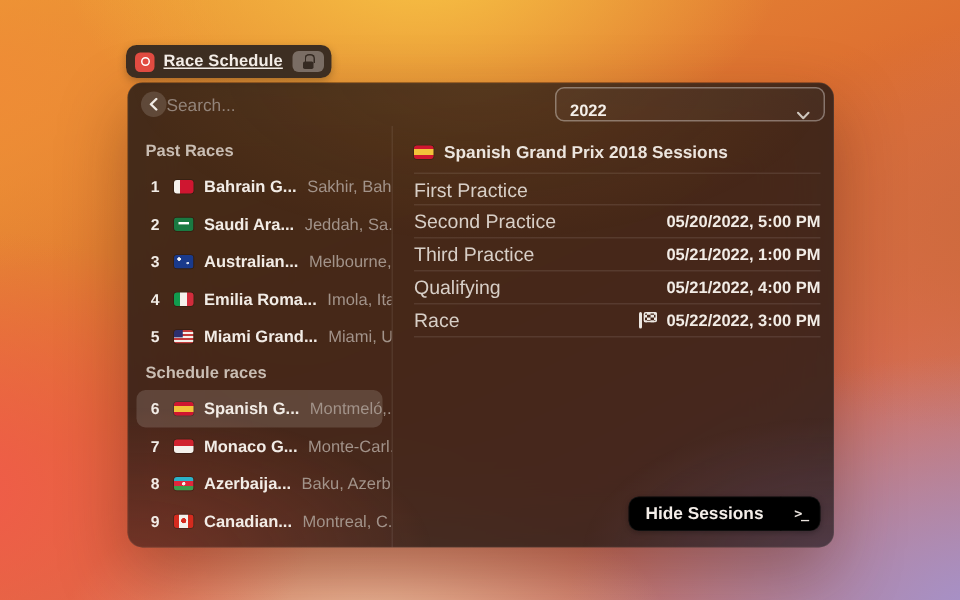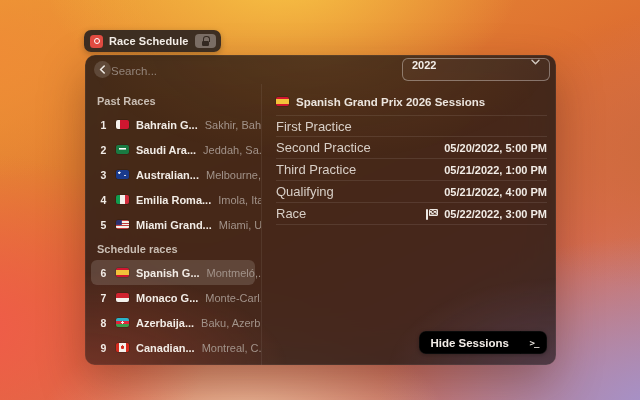--- a/index.html
+++ b/index.html
@@ -19,21 +19,21 @@
 
   
   .tab {
     position:absolute; left:84px; top:30px; height:22px;
     display:flex; align-items:center; gap:6px;
     padding:0 5px 0 6px; border-radius:7px;
     background:rgba(52,40,33,0.95);
     box-shadow:0 2px 6px rgba(0,0,0,0.25);
     z-index:3;
   }
-  .tab-title { font-size:11px; font-weight:700; color:#f3ede7; letter-spacing:.1px; }
+  .tab-title { font-size:11px; font-weight:700; color:#f3ede7; letter-spacing:.1px;text-decoration:underline; }
   .rec { width:13px; height:13px; border-radius:3.5px; background:#e14b41; position:relative; flex:none; }
   .rec::after { content:""; position:absolute; inset:3.5px; border:1.5px solid #fff; border-radius:50%; }
   .lockbtn { width:21px; height:14px; border-radius:4px; background:#7a6d64; position:relative; flex:none; }
   .lockbtn::before { content:""; position:absolute; top:2px; left:8px; width:5px; height:5px;
     border:1.3px solid #352a22; border-bottom:none; border-radius:3px 3px 0 0; }
   .lockbtn::after { content:""; position:absolute; top:6.5px; left:7px; width:7.4px; height:5px;
     background:#352a22; border-radius:1.2px; }
 
   
   .window {
@@ -54,23 +54,23 @@
   .win-inner { position:relative; height:100%; display:flex; flex-direction:column; }
 
   
   .topbar { height:29px; flex:none; display:flex; align-items:center; padding:0 6px 0 9px; position:relative; }
   .back-btn { width:17px; height:17px; border-radius:50%; background:rgba(255,255,255,0.14);
     display:flex; align-items:center; justify-content:center; flex:none; cursor:pointer; }
   .back-btn svg { display:block; }
   .search-box { flex:1; }
   .search-placeholder { font-size:11.5px; color:#93847a; }
   .year-dd {
-    position:absolute; right:6px; top:3px; width:148px; height:23px;
+    position:absolute; right:6px; top:3px; width:180px; height:23px;
     border:1px solid rgba(255,255,255,0.34); border-radius:6px;
-    display:flex; align-items:flex-start; padding:0 9px; cursor:pointer;
+    display:flex; align-items:flex-end; padding:0 9px; cursor:pointer;
     background:rgba(255,255,255,0.03);
   }
   .year-val { font-size:11px; font-weight:700; color:#f4efe9; flex:1; }
 
   
   .win-body { flex:1; display:flex; min-height:0; }
 
   .sidebar { width:177px; flex:none; border-right:1px solid rgba(255,255,255,0.07); padding-top:5px; overflow:hidden; }
   .section-label { font-size:11px; font-weight:600; color:#c9bdb3; padding:6px 12px 5px 12px; }
   .race-row { height:25px; margin:0 6px; padding:0 7px 0 6px; border-radius:6px;
@@ -219,21 +219,21 @@
             <span class="race-num">9</span>
             <span class="flag f-canada"></span>
             <span class="race-name">Canadian...</span>
             <span class="race-loc">Montreal, C...</span>
           </div>
         </div>
 
       <div class="main">
         <div class="sess-header">
           <span class="flag f-spain"></span>
-          <span class="sess-title">Spanish Grand Prix 2026 Sessions</span>
+          <span class="sess-title">Spanish Grand Prix 2018 Sessions</span>
         </div>
         <div>
             <div class="session-row">
               <span class="sess-label">First Practice</span>
             </div>
             <div class="session-row">
               <span class="sess-label">Second Practice</span>
               <span class="sess-time">05/20/2022, 5:00 PM</span>
             </div>
             <div class="session-row">

